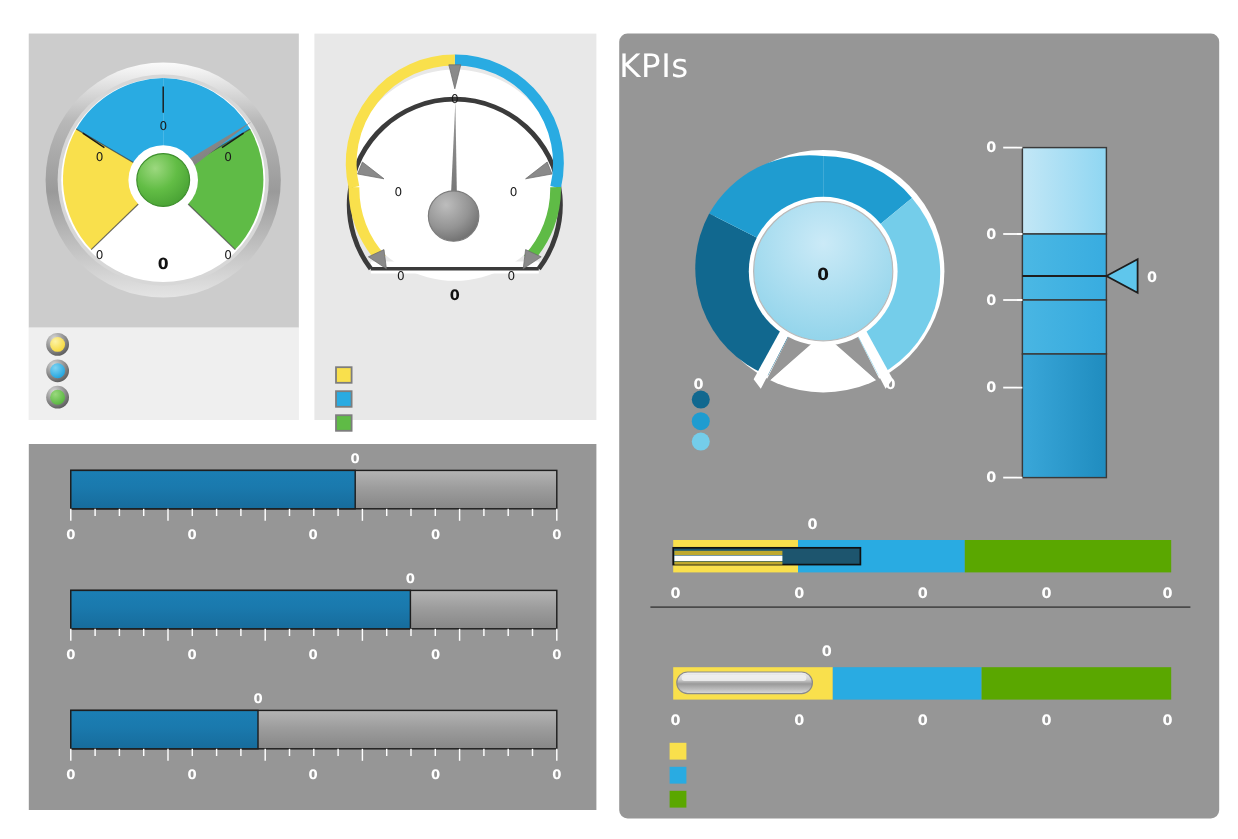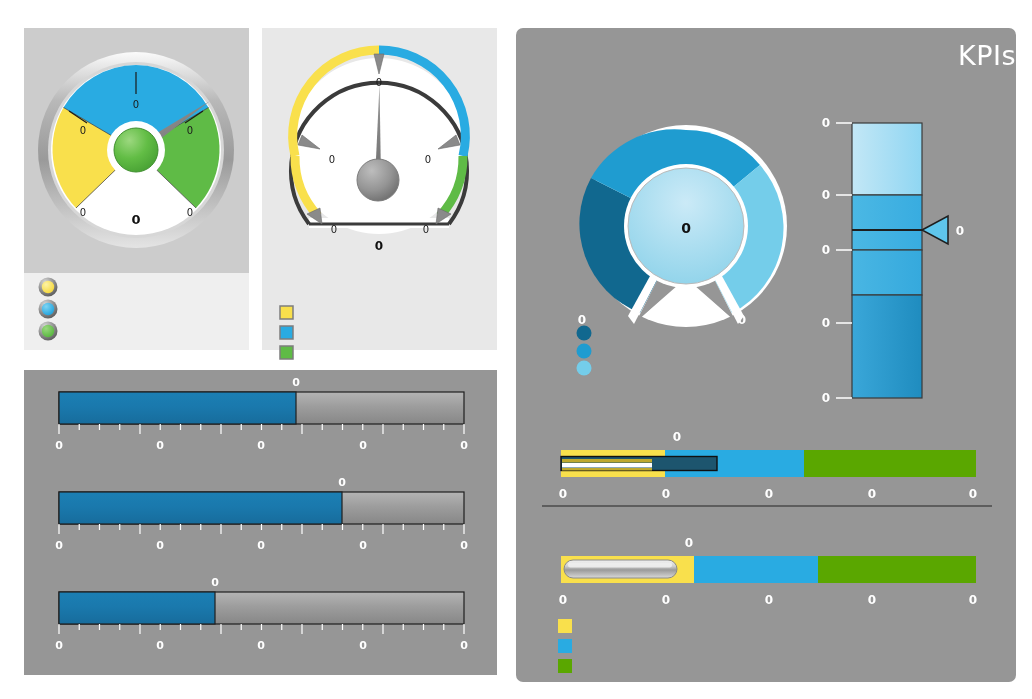--- a/index.html
+++ b/index.html
@@ -22,21 +22,21 @@
   #panel-speedo { left: 262px; top: 28px; width: 235px; height: 322px; background: #e8e8e8; }
 
   
   #panel-bars { left: 24px; top: 370px; width: 473px; height: 305px; background: #969696; }
 
   
   #panel-kpi { left: 516px; top: 28px; width: 500px; height: 654px; background: #969696; border-radius: 7px; }
 
   .kpi-title {
     position: absolute; left: 0; top: 12px; width: 100%;
-    text-align: right; color: #ffffff; font-size: 27px;
+    text-align: left; color: #ffffff; font-size: 27px;
     letter-spacing: .5px;
   }
 
   
   svg { display: block; overflow: visible; }
 </style>
 </head>
 <body>
 
 <div id="root">

